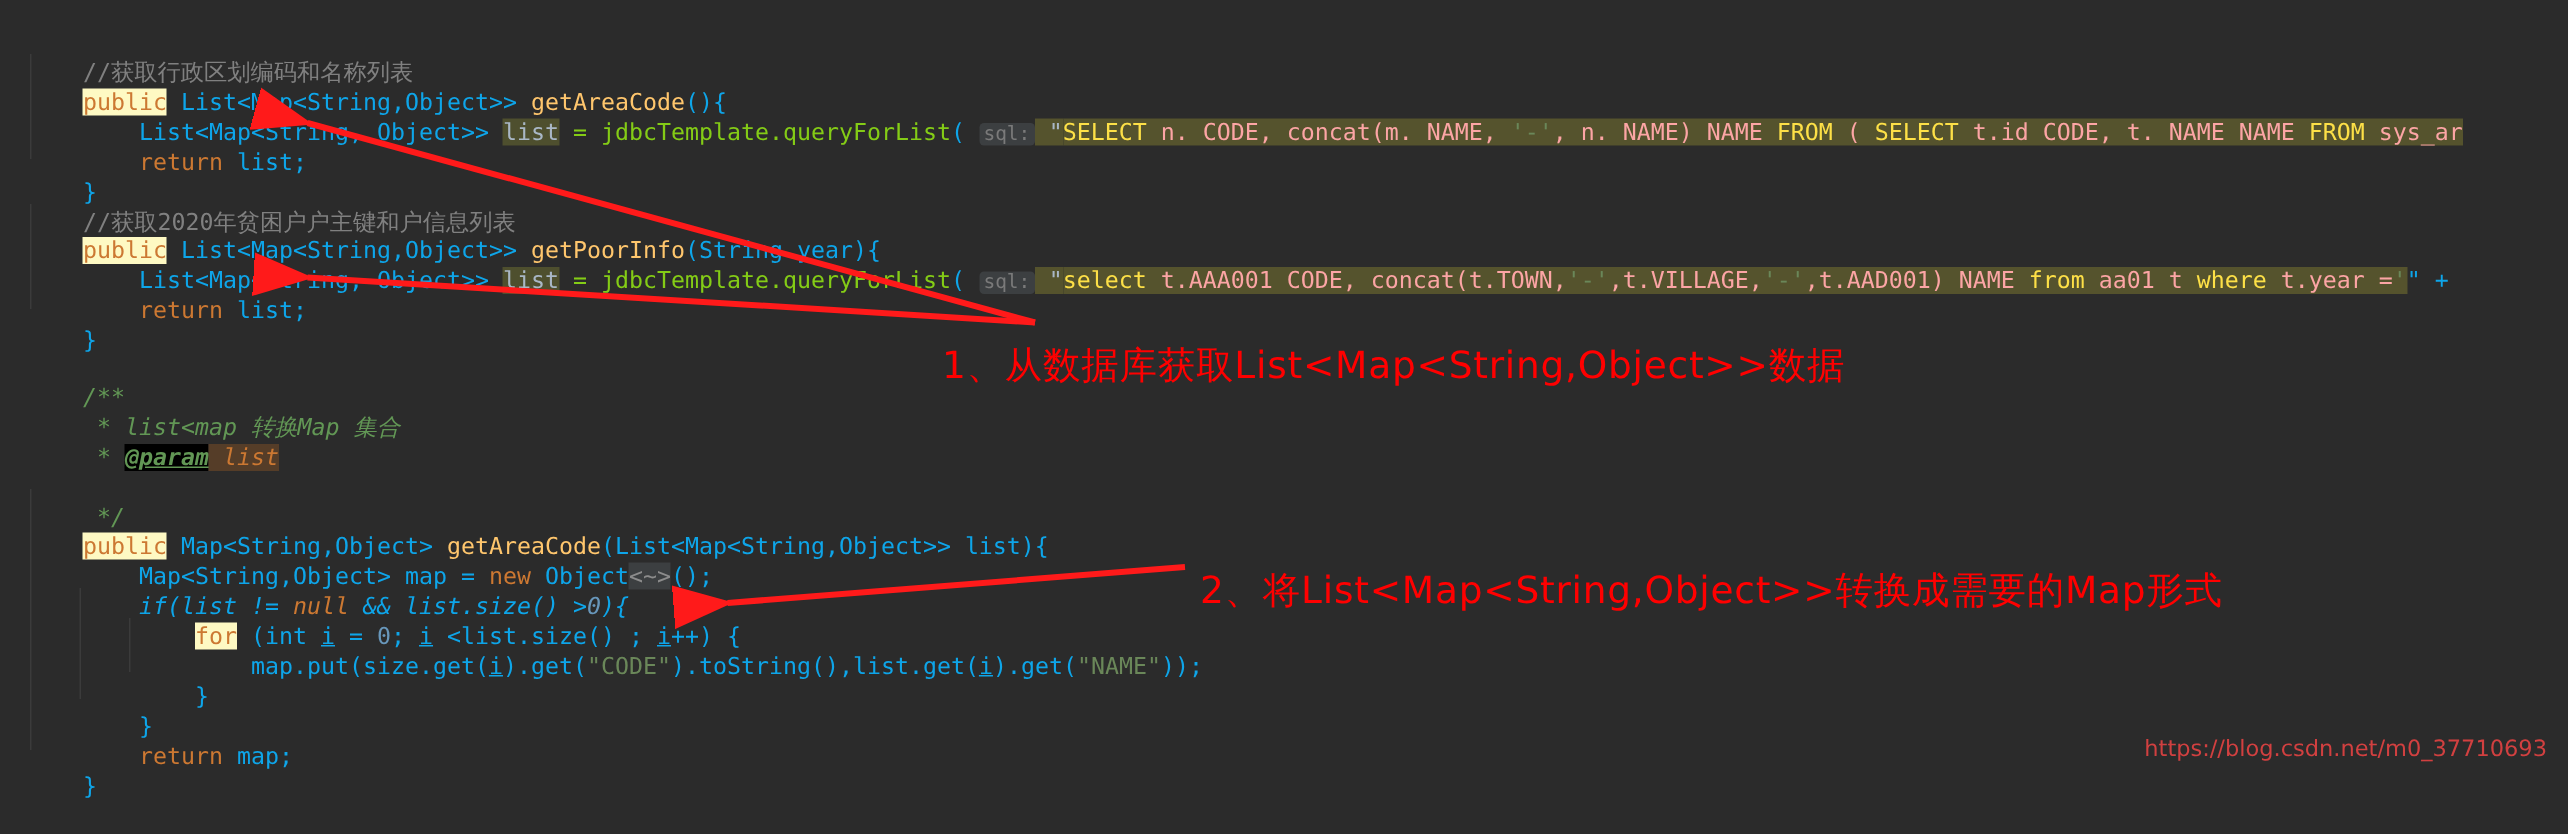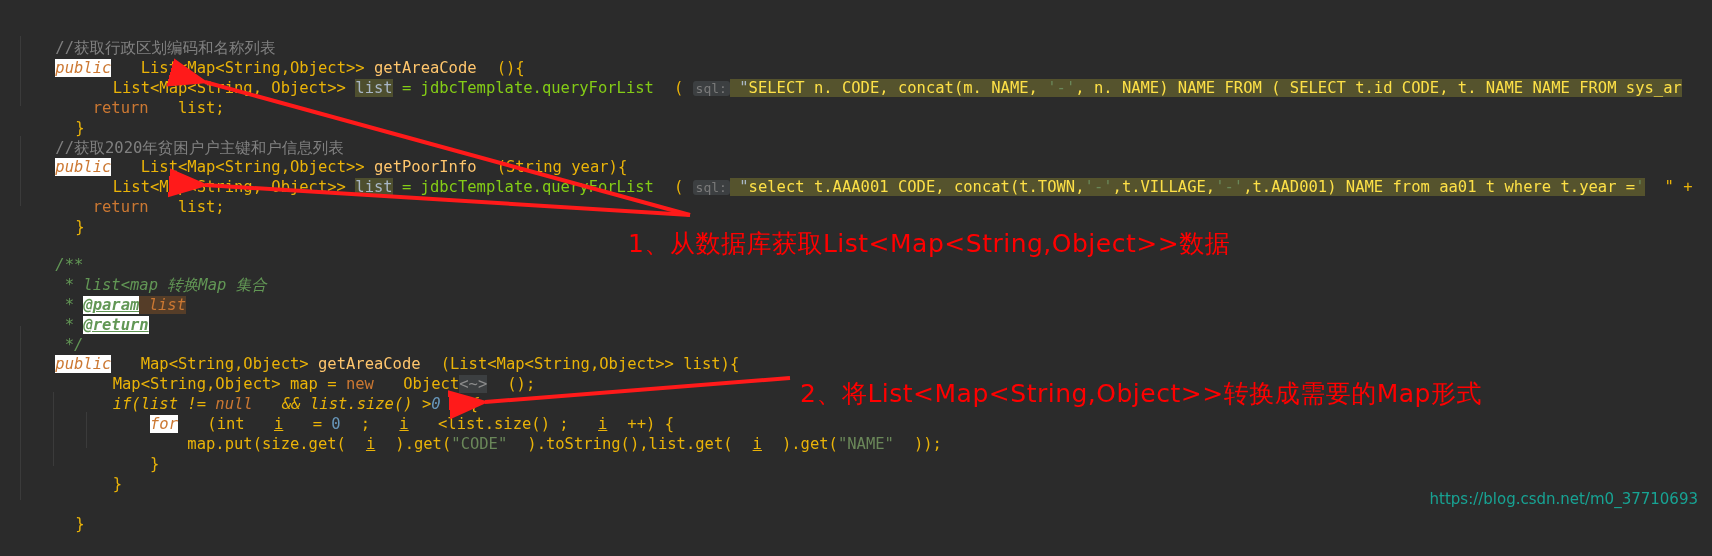--- a/index.html
+++ b/index.html
@@ -23,54 +23,54 @@
     left:0;
     white-space:pre;
     font-size:15.5px;
     line-height:20px;
     letter-spacing:0px;
     color:#a9b7c6;
     font-family:"DejaVu Sans Mono","Liberation Mono",monospace;
   }
   
   .kw      {color:#cc7832;}
-  .kw-hl   {color:#cc7832;background:#ffffff;font-style:italic;}
-  .plain   {color:#eab308;padding-left:20px;}
+  .kw-hl   {color:#cc7832;background:#fef9c3;}
+  .plain   {color:#0ea5e9;}
   .cmt     {color:#808080;}
   .jdoc    {color:#629755;font-style:italic;}
-  .jdoc-tag{color:#629755;font-style:italic;font-weight:bold;text-decoration:underline;background:#ffffff;}
+  .jdoc-tag{color:#629755;font-style:italic;font-weight:bold;text-decoration:underline;background:#000000;}
   .jdoc-par{color:#cc7832;font-style:italic;background:#553d28;}
   .meth    {color:#ffc66d;}
   .field   {color:#84cc16;}
   .str     {color:#6a8759;}
   .num     {color:#6897bb;}
   .var-hl  {color:#a9b7c6;background:#4e4f2e;}
   .under   {text-decoration:underline;}
   .hint    {color:#7a7a7a;background:#3c3f41;border-radius:3px;padding:0 3px;font-size:13px;}
   .diamond {color:#8c8c8c;background:#3c3f41;}
   .sqlbg   {background:#55532d;}
   .sql-kw  {color:#fde047;}
-  .sql-id  {color:#fde047;}
+  .sql-id  {color:#fca5a5;}
   .sql-str {color:#6a8759;}
   .sql-q   {color:#a9b7c6;}
 
   
   #overlay{position:absolute;left:0;top:0;width:1712px;height:556px;pointer-events:none;}
   .anno-text{
     position:absolute;
     color:#ff0000;
     font-family:"DejaVu Sans","Liberation Sans",sans-serif;
     font-size:25px;
     white-space:nowrap;
     letter-spacing:0.5px;
   }
   #watermark{
     position:absolute;
     right:14px;bottom:48px;
-    color:#14b8a6;
+    color:#ef4444;
     font-family:"DejaVu Sans","Liberation Sans",sans-serif;
     font-size:15px;
     opacity:.85;
   }
 </style>
 </head>
 <body>
 
 <div id="editor">
 
@@ -122,23 +122,20 @@
 
   <div class="code-line" style="top:235px;left:18px;">
     <span class="jdoc">/**</span>
   </div>
   <div class="code-line" style="top:255px;left:18px;">
     <span class="jdoc"> * list&lt;map 转换Map 集合</span>
   </div>
   <div class="code-line" style="top:275px;left:18px;">
     <span class="jdoc"> * </span><span class="jdoc-tag">@param</span><span class="jdoc-par"> list</span>
   </div>
-  <div class="code-line" style="top:295px;left:18px;">
-    <span class="jdoc"> * </span><span class="jdoc-tag">@return</span>
-  </div>
   <div class="code-line" style="top:315px;left:18px;">
     <span class="jdoc"> */</span>
   </div>
 
   <div class="code-line" style="top:334px;left:18px;">
     <span class="kw-hl">public</span><span class="plain"> Map&lt;String,Object&gt; </span><span class="meth">getAreaCode</span><span class="plain">(List&lt;Map&lt;String,Object&gt;&gt; list){</span>
   </div>
 
   <div class="code-line" style="top:354px;left:18px;">
     <span class="plain">    Map&lt;String,Object&gt; map = </span><span class="kw">new</span><span class="plain"> Object</span><span class="diamond">&lt;~&gt;</span><span class="plain">();</span>
@@ -155,20 +152,23 @@
   <div class="code-line" style="top:414px;left:18px;">
     <span class="plain">            map.put(size.get(</span><span class="plain under">i</span><span class="plain">).get(</span><span class="str">"CODE"</span><span class="plain">).toString(),list.get(</span><span class="plain under">i</span><span class="plain">).get(</span><span class="str">"NAME"</span><span class="plain">));</span>
   </div>
 
   <div class="code-line" style="top:434px;left:18px;">
     <span class="plain">        }</span>
   </div>
   <div class="code-line" style="top:454px;left:18px;">
     <span class="plain">    }</span>
   </div>
+  <div class="code-line" style="top:474px;left:18px;">
+    <span class="kw">    return</span><span class="plain"> map;</span>
+  </div>
   <div class="code-line" style="top:494px;left:18px;">
     <span class="plain">}</span>
   </div>
 
   <div id="watermark">https://blog.csdn.net/m0_37710693</div>
 </div>
 
 <svg id="overlay" width="1712" height="556" viewBox="0 0 1712 556" xmlns="http://www.w3.org/2000/svg">
   <defs>
     <marker id="arrowhead" markerWidth="10" markerHeight="8" refX="1" refY="4" orient="auto" markerUnits="strokeWidth">

